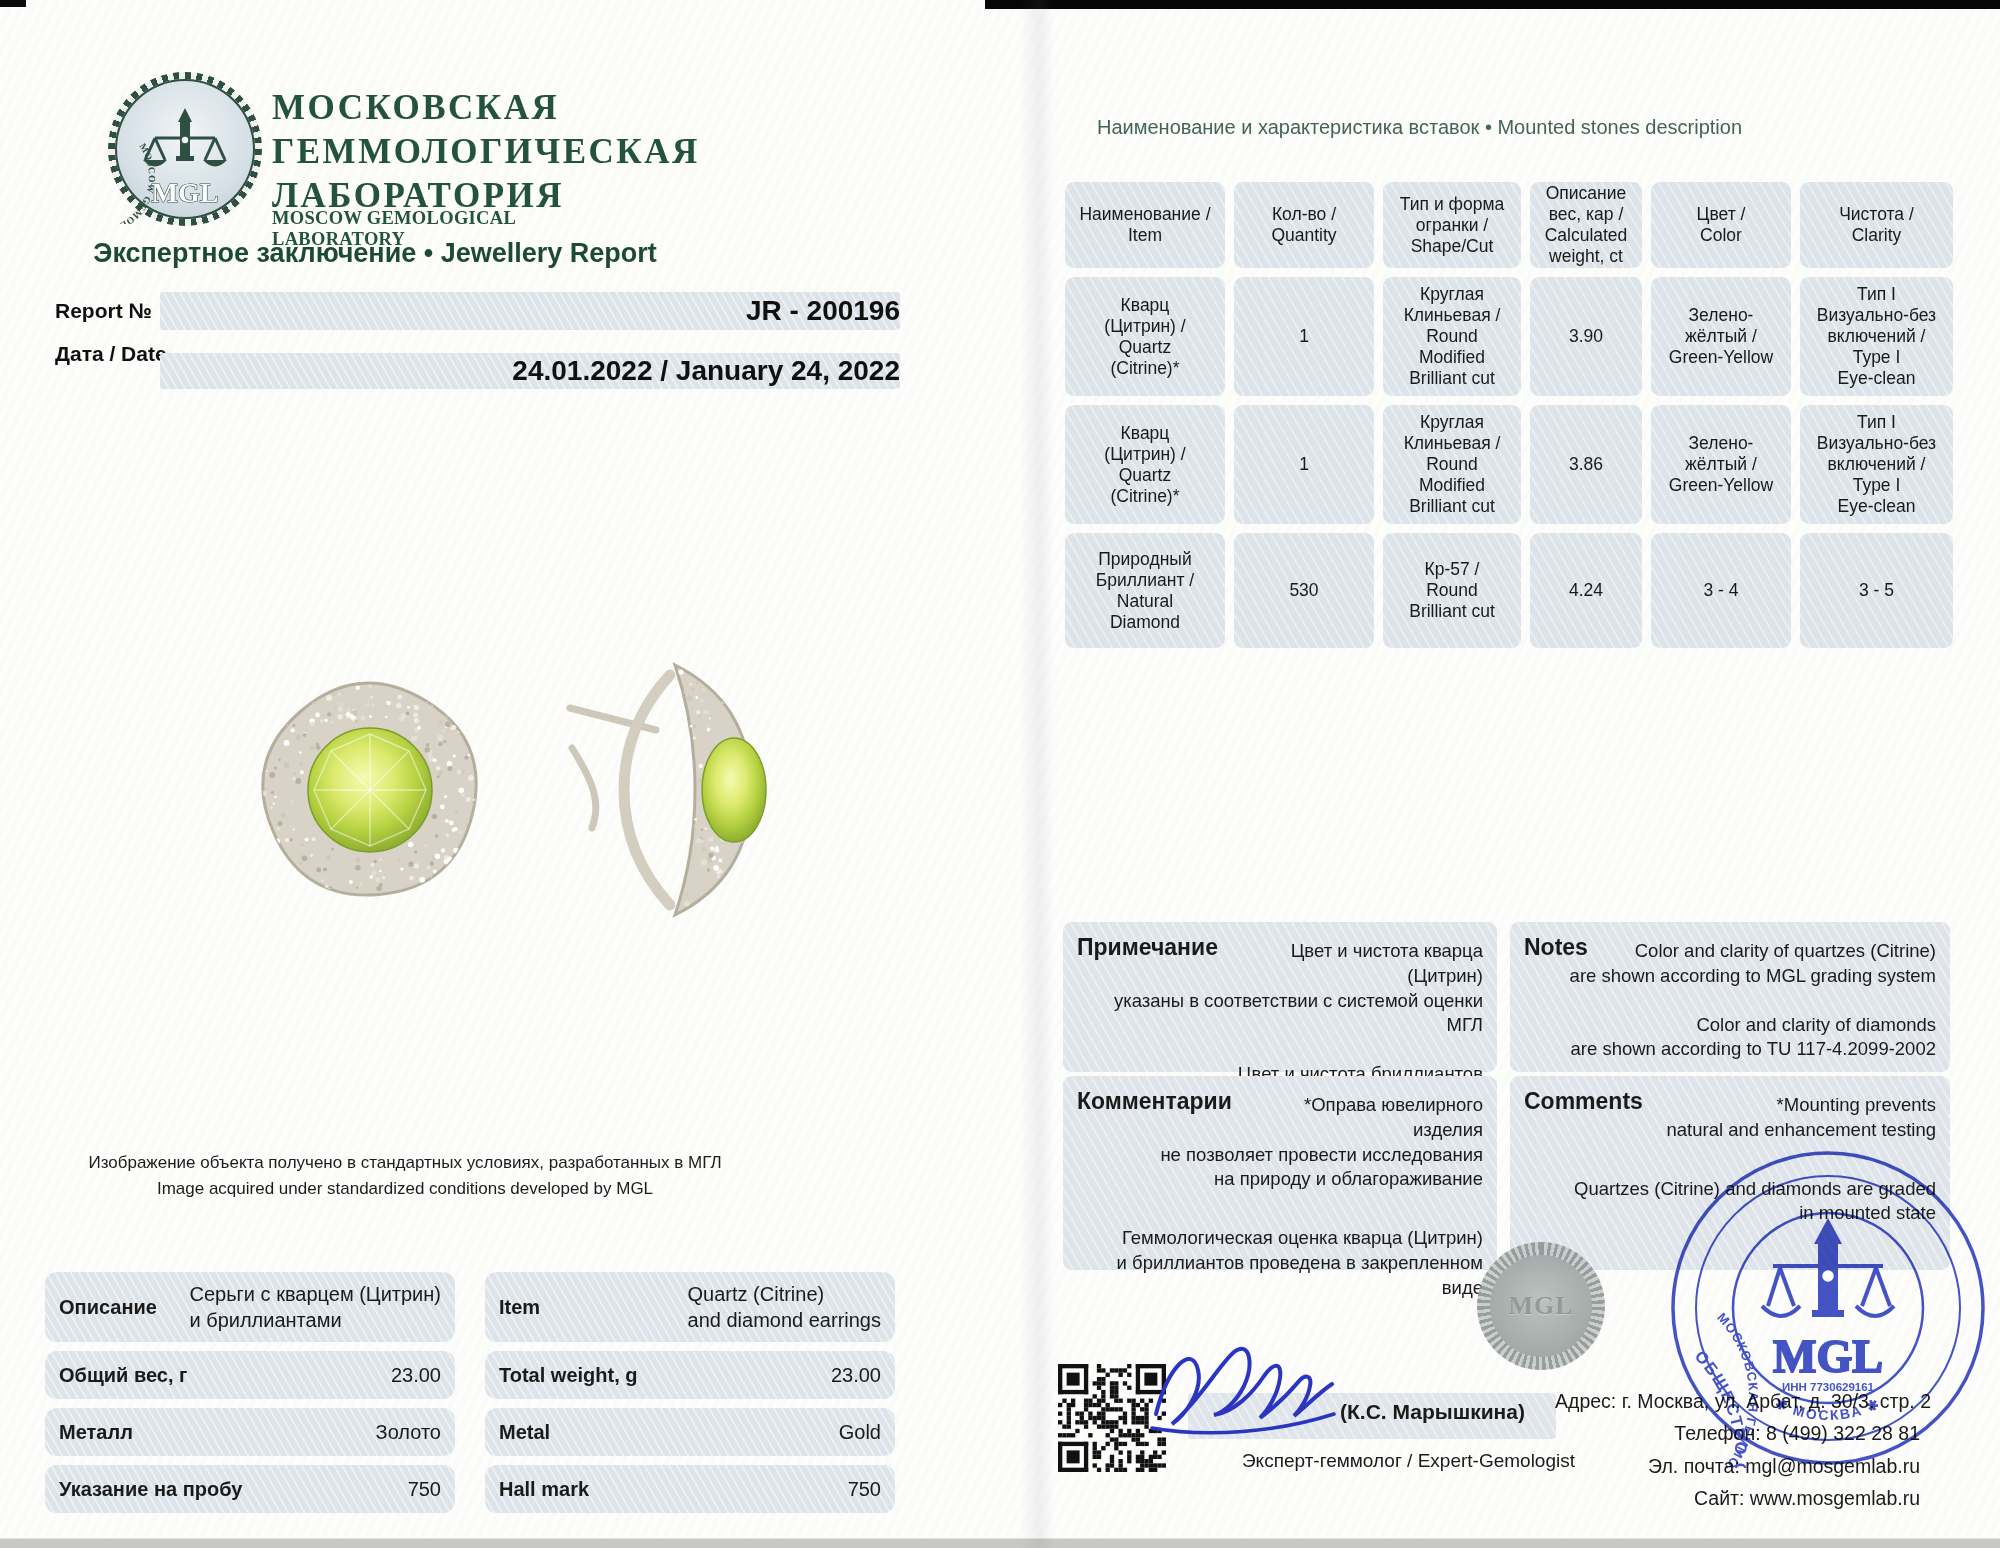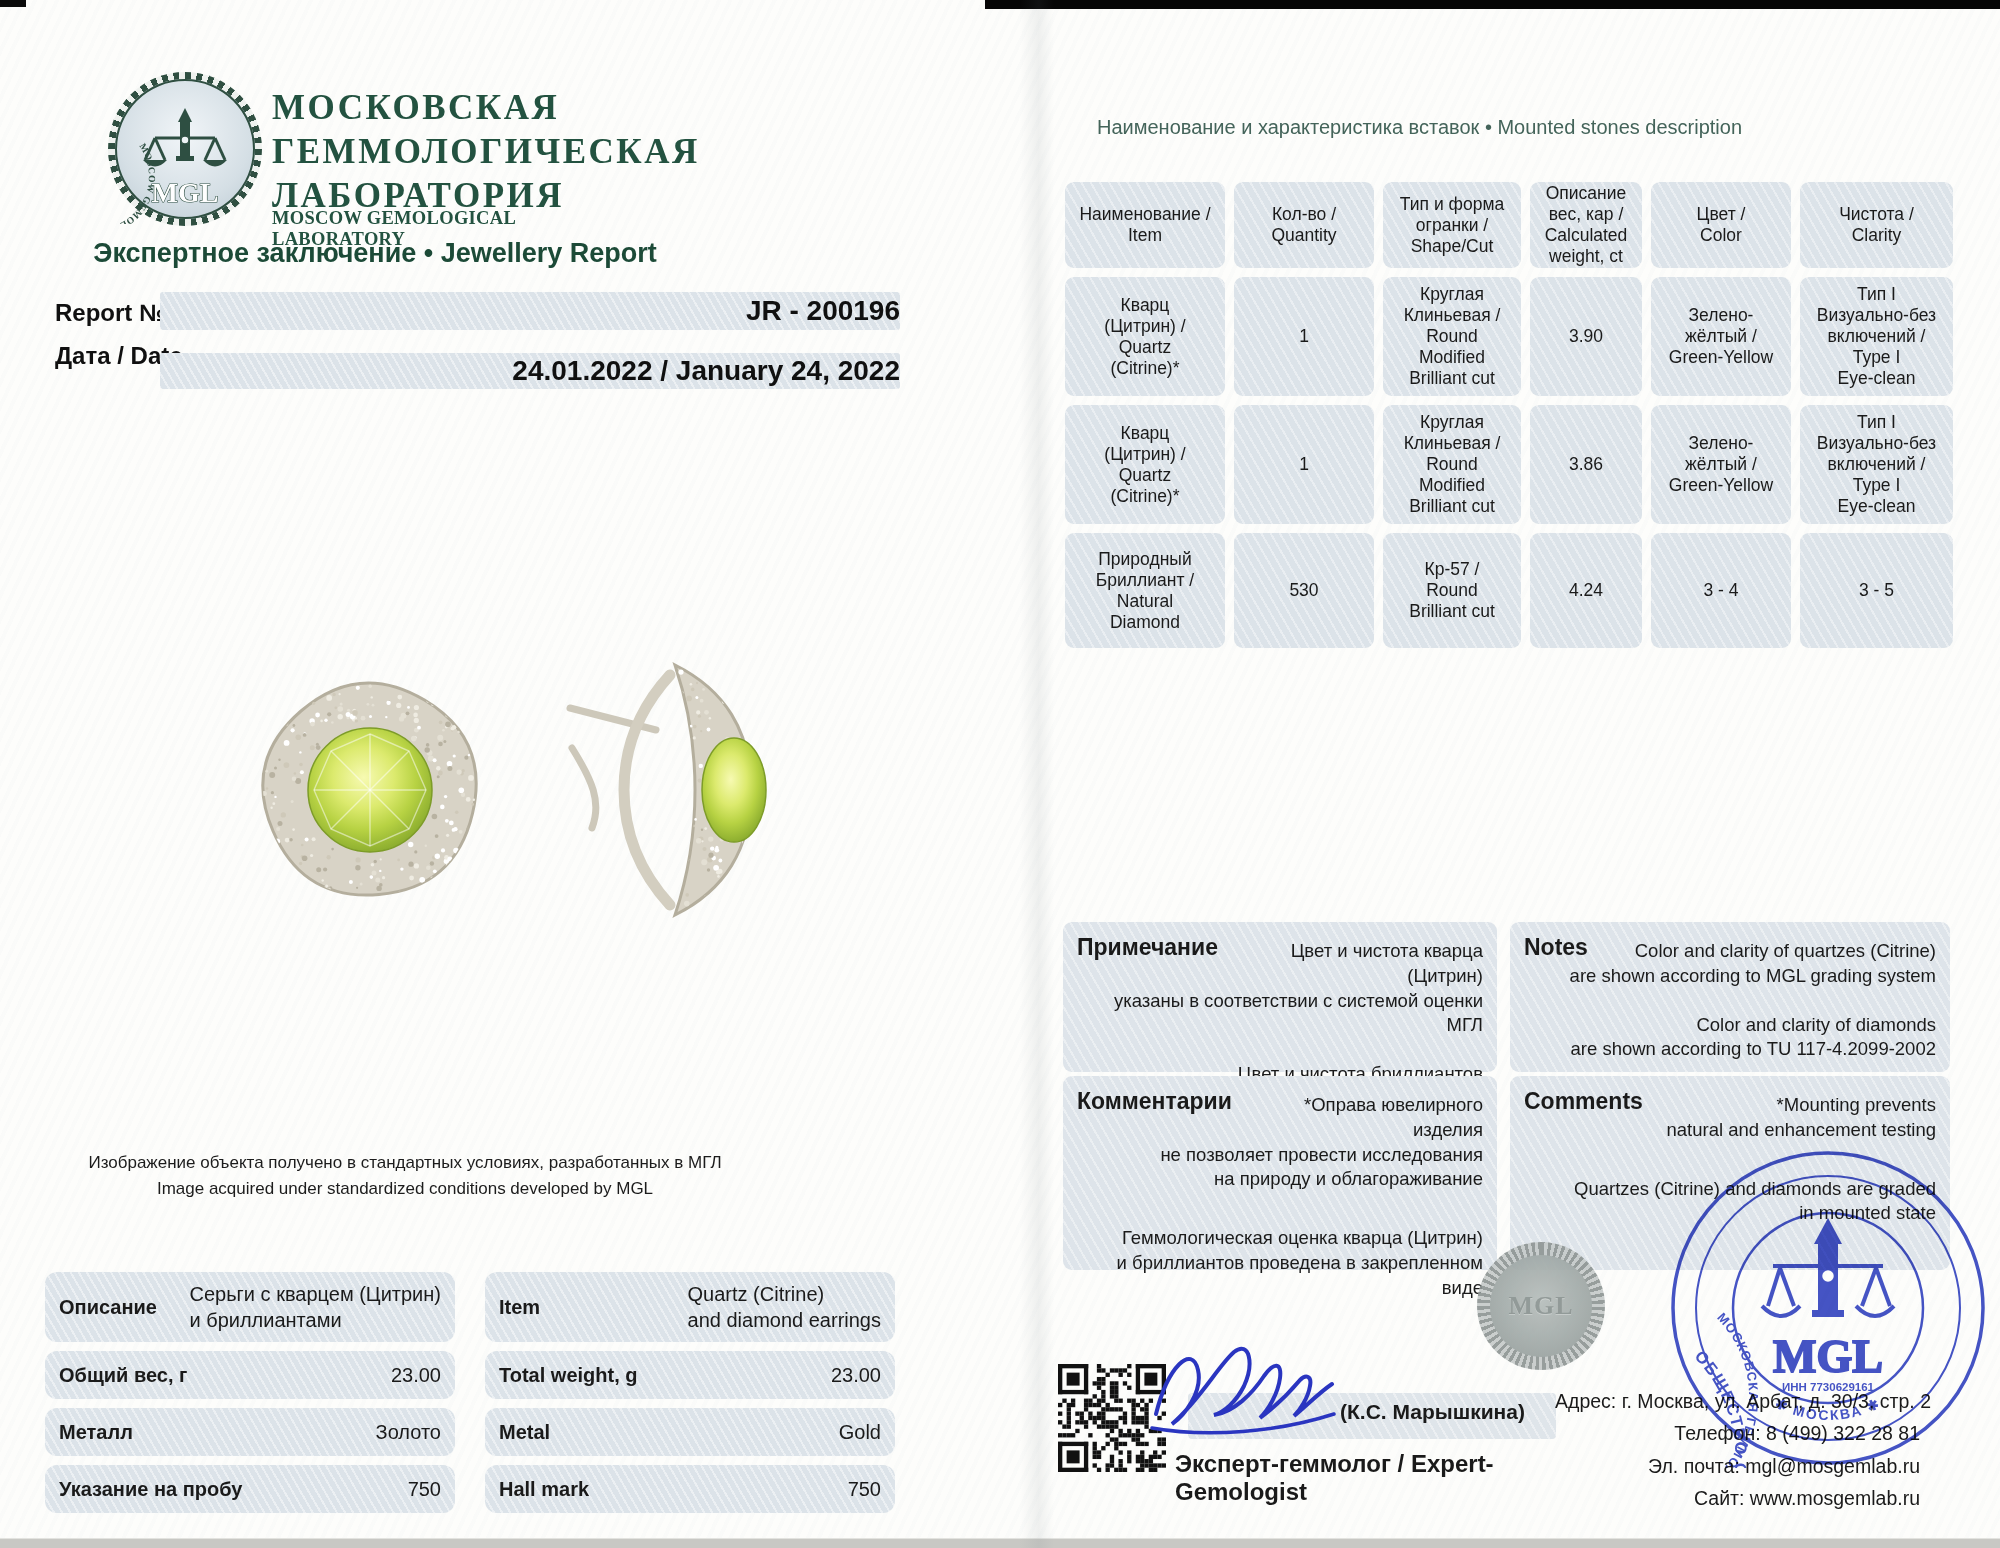--- a/index.html
+++ b/index.html
@@ -24,21 +24,21 @@
     background:repeating-conic-gradient(#2f4f41 0deg 4.5deg, #eef1ee 4.5deg 9deg);}
   .logo-inner{position:absolute;inset:7px;border-radius:50%;
     background:radial-gradient(circle at 50% 40%, #f1f5f8 0%, #d5dfe5 60%, #b9c8d1 100%);
     box-shadow:inset 0 0 0 2px #2f4f41;}
   .org-ru{left:272px;top:86px;width:330px;font-family:"Liberation Serif",serif;
     font-weight:bold;font-size:35px;line-height:1.26;letter-spacing:2.5px;color:#235240;}
   .org-en{left:272px;top:208px;width:330px;font-family:"Liberation Serif",serif;
     font-weight:bold;font-size:18.5px;color:#235240;letter-spacing:.3px;}
   .report-title{left:45px;top:238px;width:660px;text-align:center;
     font-weight:bold;font-size:27px;color:#1c4a37;}
-  .fld-label{font-weight:bold;font-size:24px;color:#101010;}
+  .fld-label{font-weight:bold;font-size:21px;color:#101010;}
   .lbl-repno{left:55px;top:299px;}
   .lbl-date{left:55px;top:342px;}
   .band{background:
       repeating-linear-gradient(60deg, rgba(255,255,255,.45) 0 2px, transparent 2px 7px),
       #dce3e9;
     border-radius:3px;display:flex;align-items:center;justify-content:flex-end;}
   .band-repno{left:160px;top:292px;width:740px;height:38px;}
   .band-date{left:160px;top:353px;width:740px;height:36px;}
   .band-val{font-weight:bold;font-size:28px;color:#101010;}
   .photo{left:220px;top:630px;width:560px;height:330px;}
@@ -76,21 +76,21 @@
   .nc-box .head{float:left;font-weight:bold;font-size:23px;margin-right:10px;}
   .nc-box p{margin:5px 0 0;text-align:right;white-space:pre-line;font-size:18.5px;line-height:1.34;}
   .nc-box p + p{margin-top:24px;}
   .nc-ru-comm p + p, .nc-en-comm p + p{margin-top:34px;}
   .qr{left:1058px;top:1362px;width:108px;height:112px;}
   .sig-band{left:1188px;top:1393px;width:368px;height:46px;background:
       repeating-linear-gradient(60deg, rgba(255,255,255,.4) 0 2px, transparent 2px 8px),
       #dfe5ea;border-radius:4px;}
   .sig-svg{left:1148px;top:1336px;width:250px;height:115px;}
   .sig-name{left:1340px;top:1400px;font-weight:bold;font-size:21px;}
-  .sig-role{left:1175px;top:1450px;width:400px;text-align:left;font-size:24px;font-weight:bold;}
+  .sig-role{left:1175px;top:1450px;width:400px;text-align:right;font-size:19px;}
   .seal{left:1477px;top:1242px;width:128px;height:128px;opacity:.92;}
   .seal .burst{background:repeating-conic-gradient(#8f9695 0deg 3.2deg, #c6cbca 3.2deg 6.5deg);}
   .seal-inner{position:absolute;inset:13px;border-radius:50%;
     background:radial-gradient(circle at 50% 45%, #b6bdbb 0%, #9aa3a1 75%, #8d9594 100%);
     display:flex;align-items:center;justify-content:center;}
   .seal-mono{font-family:"Liberation Serif",serif;font-weight:bold;font-size:26px;
     color:#848d8b;text-shadow:0 1px 0 rgba(255,255,255,.35);opacity:.85;letter-spacing:1px;}
   .address{left:1555px;top:1390px;width:365px;text-align:right;font-size:19.5px;line-height:1.2;z-index:1;}
   .address div{margin-bottom:9px;white-space:nowrap;}
   .stamp{left:1668px;top:1148px;width:320px;height:320px;z-index:2;opacity:.88;mix-blend-mode:multiply;}

